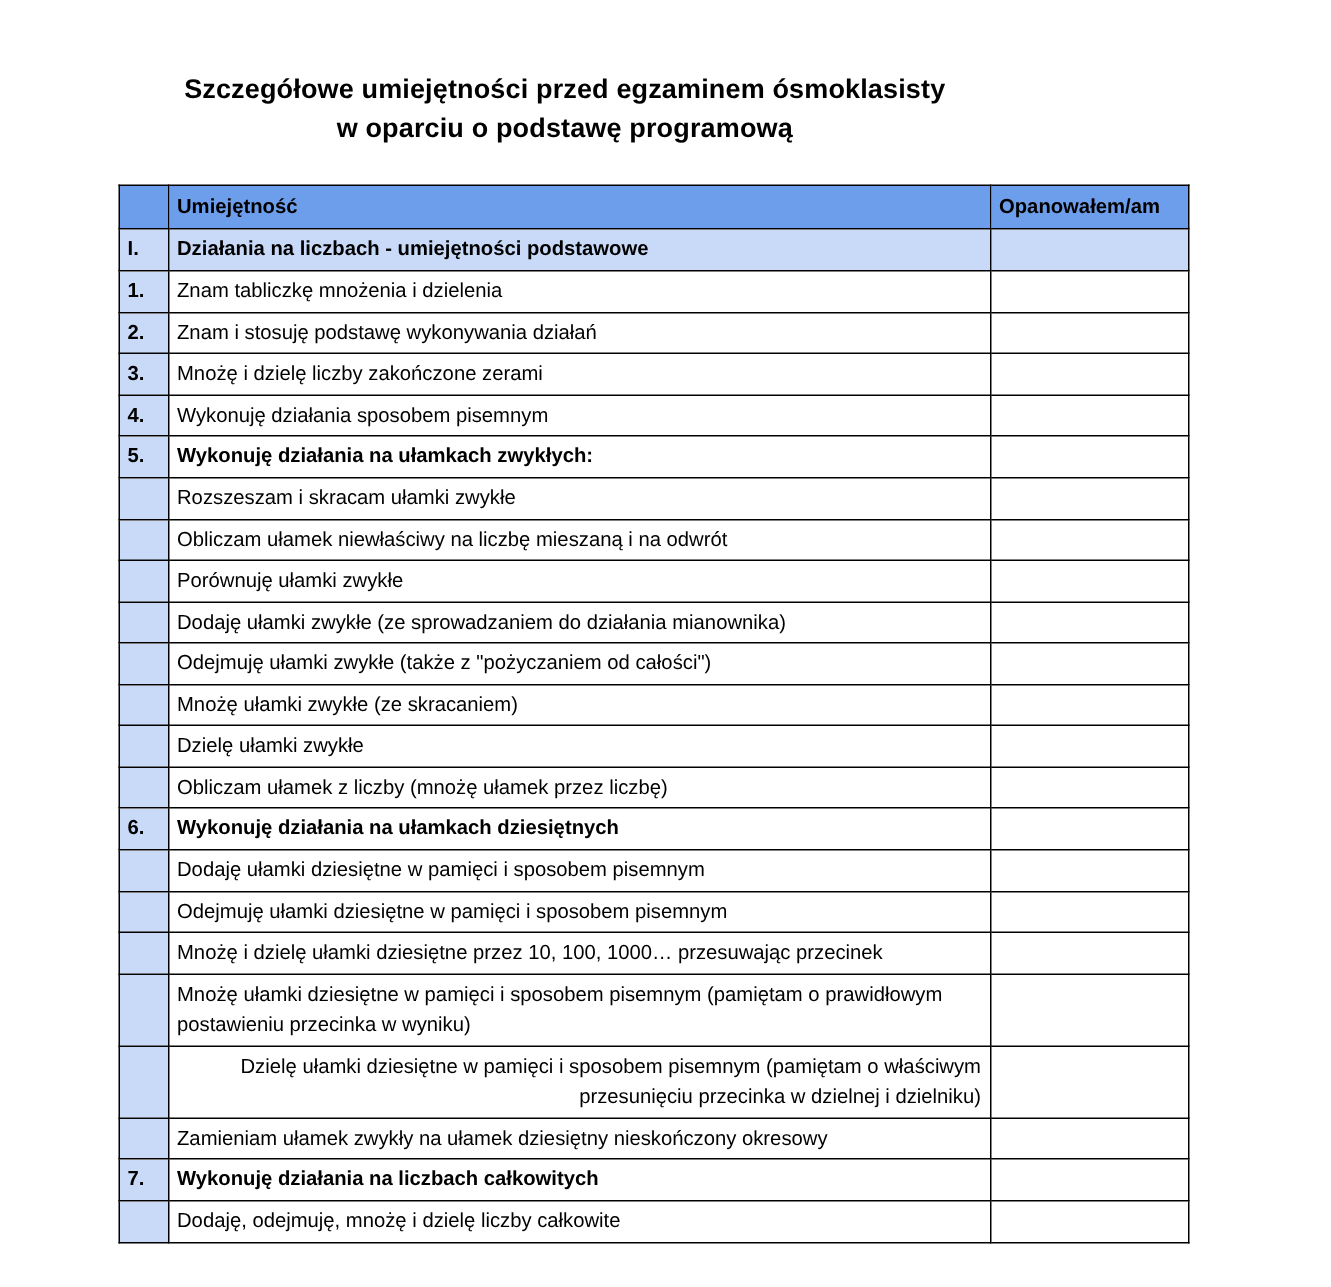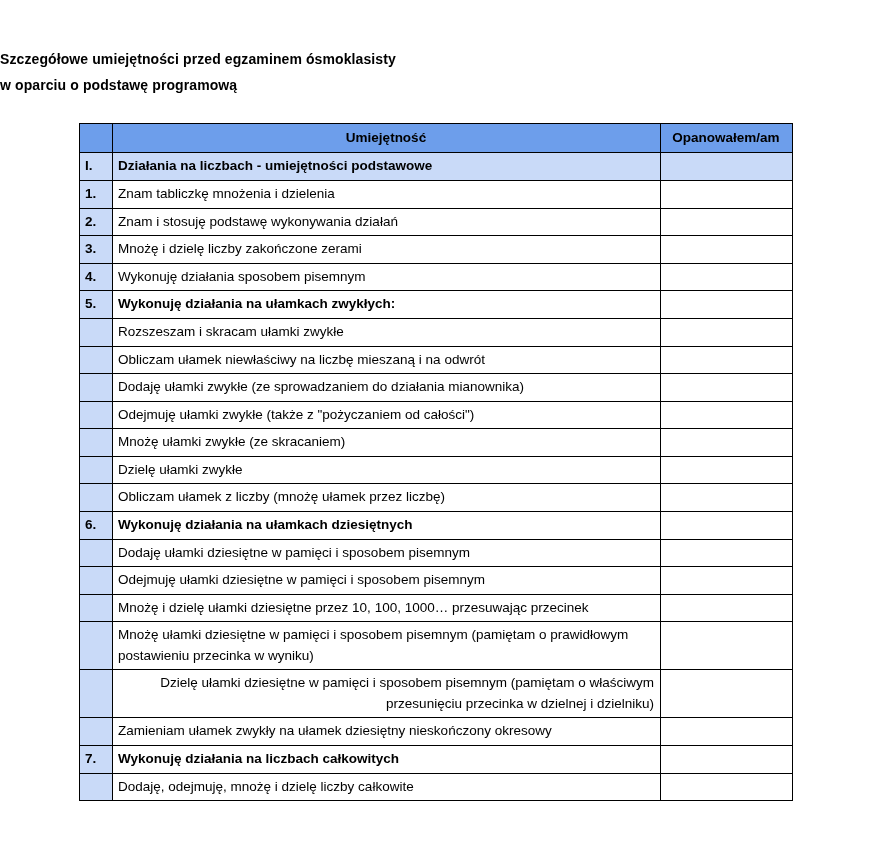--- a/index.html
+++ b/index.html
@@ -19,23 +19,23 @@
     width: 887px;
     height: 858px;
     background: #ffffff;
     overflow: hidden;
   }
   .doc-title {
     position: absolute;
     top: 46px;
     left: 0;
     width: 753px;
-    text-align: left;
+    text-align: center;
     font-weight: bold;
-    font-size: 14px;
+    font-size: 18px;
     line-height: 26px;
     letter-spacing: 0.1px;
   }
   table.skills {
     position: absolute;
     left: 79px;
     top: 123px;
     width: 713px;
     border-collapse: collapse;
     table-layout: fixed;
@@ -49,21 +49,21 @@
     font-size: 13.5px;
     line-height: 20.5px;
     padding: 2px 6px 2px 5px;
     vertical-align: middle;
     overflow: hidden;
     box-sizing: border-box;
   }
   table.skills thead th {
     background: #6d9eeb;
     font-weight: bold;
-    text-align: center;
+    text-align: left;
   }
   td.num {
     background: #c9daf8;
     font-weight: bold;
     padding-left: 4px;
   }
   td.skill  { background: #ffffff; }
   td.mast   { background: #ffffff; }
   tr.section-major td        { background: #c9daf8; }
   tr.section-major td.skill,
@@ -128,20 +128,25 @@
           <td class="skill">Rozszeszam i skracam ułamki zwykłe</td>
           <td class="mast"></td>
         </tr>
         <tr class="subitem" style="height: 27.5px;">
           <td class="num"></td>
           <td class="skill">Obliczam ułamek niewłaściwy na liczbę mieszaną i na odwrót</td>
           <td class="mast"></td>
         </tr>
         <tr class="subitem" style="height: 27.5px;">
           <td class="num"></td>
+          <td class="skill">Porównuję ułamki zwykłe</td>
+          <td class="mast"></td>
+        </tr>
+        <tr class="subitem" style="height: 27.5px;">
+          <td class="num"></td>
           <td class="skill">Dodaję ułamki zwykłe (ze sprowadzaniem do działania mianownika)</td>
           <td class="mast"></td>
         </tr>
         <tr class="subitem" style="height: 27.5px;">
           <td class="num"></td>
           <td class="skill">Odejmuję ułamki zwykłe (także z "pożyczaniem od całości")</td>
           <td class="mast"></td>
         </tr>
         <tr class="subitem" style="height: 27.5px;">
           <td class="num"></td>

